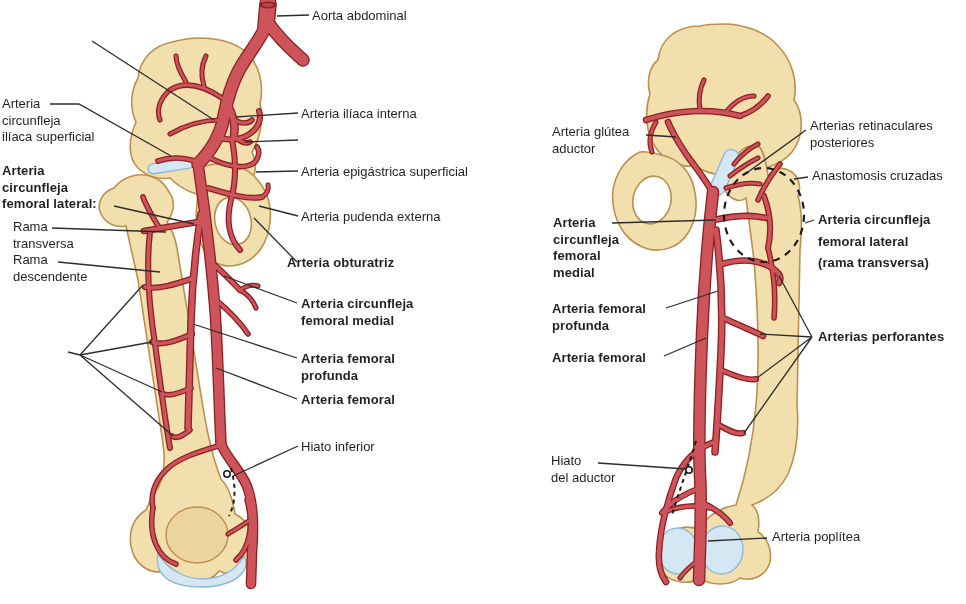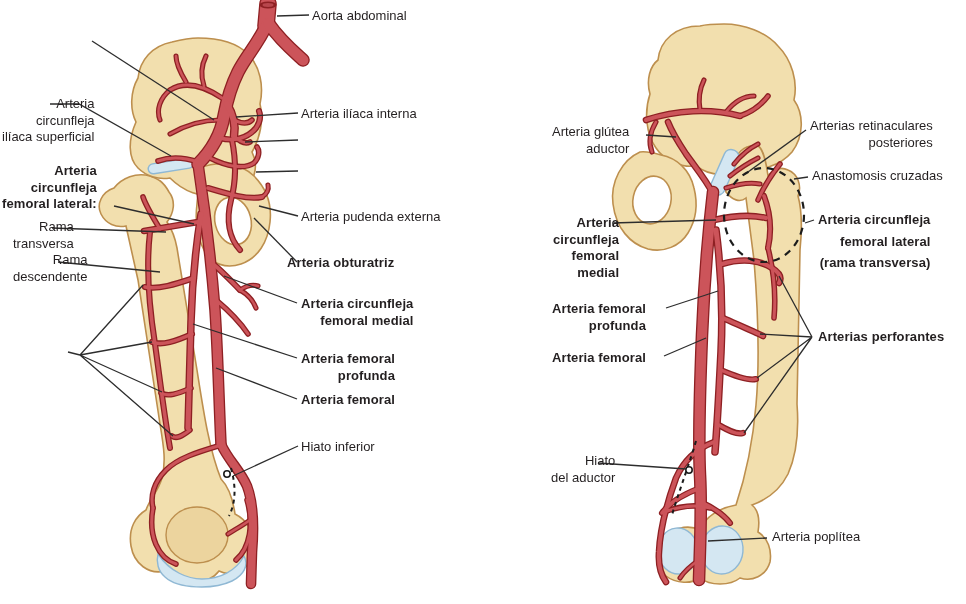--- a/index.html
+++ b/index.html
@@ -5,21 +5,21 @@
   :root{
     --c-artery:#cc545a; --c-artery-dark:#8e2023;
     --c-bone:#f2dfae; --c-bone-dark:#bd8f4e; --c-bone-shade:#ecd49e;
     --c-cart:#d4e7f2; --c-cart-dark:#8fb8d4;
     --c-text:#231f20; --c-line:#2d2d2d;
   }
   html,body{margin:0;padding:0;background:#ffffff;}
   .stage{position:relative;width:966px;height:604px;background:#fff;overflow:hidden;
          font-family:"Liberation Sans","DejaVu Sans",sans-serif;color:var(--c-text);}
   .stage svg{position:absolute;left:0;top:0;}
-  .lbl{position:absolute;font-size:13px;line-height:16.5px;white-space:pre-line;color:var(--c-text);text-align:right;}
+  .lbl{position:absolute;font-size:13px;line-height:16.5px;white-space:pre-line;color:var(--c-text);}
   .b{font-weight:bold;letter-spacing:.1px;}
   .lh22{line-height:21.5px;}
   .cap{position:absolute;font-size:11px;font-weight:bold;text-align:left;color:var(--c-text);margin-top:40px;}
   g.vessels path{fill:none;stroke-linecap:round;stroke-linejoin:round;}
   g.vo path{stroke:var(--c-artery-dark);}
   g.vf path{stroke:var(--c-artery);}
   .bone{fill:var(--c-bone);stroke:var(--c-bone-dark);stroke-width:1.6;}
   .bone2{fill:var(--c-bone-shade);stroke:var(--c-bone-dark);stroke-width:1.4;}
   .hole{fill:#ffffff;stroke:var(--c-bone-dark);stroke-width:1.6;}
   .cart{fill:var(--c-cart);stroke:var(--c-cart-dark);stroke-width:1.4;}
@@ -257,20 +257,21 @@
 circunfleja
 ilíaca superficial</div>
   <div class="lbl b" style="left:2px;top:163px">Arteria
 circunfleja
 femoral lateral:</div>
   <div class="lbl" style="left:13px;top:219px">Rama
 transversa</div>
   <div class="lbl" style="left:13px;top:252px">Rama
 descendente</div>
   <div class="lbl" style="left:301px;top:106px">Arteria ilíaca interna</div>
+  <div class="lbl" style="left:301px;top:164px">Arteria epigástrica superficial</div>
   <div class="lbl" style="left:301px;top:209px">Arteria pudenda externa</div>
   <div class="lbl b" style="left:287px;top:255px">Arteria obturatriz</div>
   <div class="lbl b" style="left:301px;top:296px">Arteria circunfleja
 femoral medial</div>
   <div class="lbl b" style="left:301px;top:351px">Arteria femoral
 profunda</div>
   <div class="lbl b" style="left:301px;top:392px">Arteria femoral</div>
   <div class="lbl" style="left:301px;top:439px">Hiato inferior</div>
   <div class="cap" style="left:140px;top:584px;width:150px">(A) Vista anterior</div>
 

